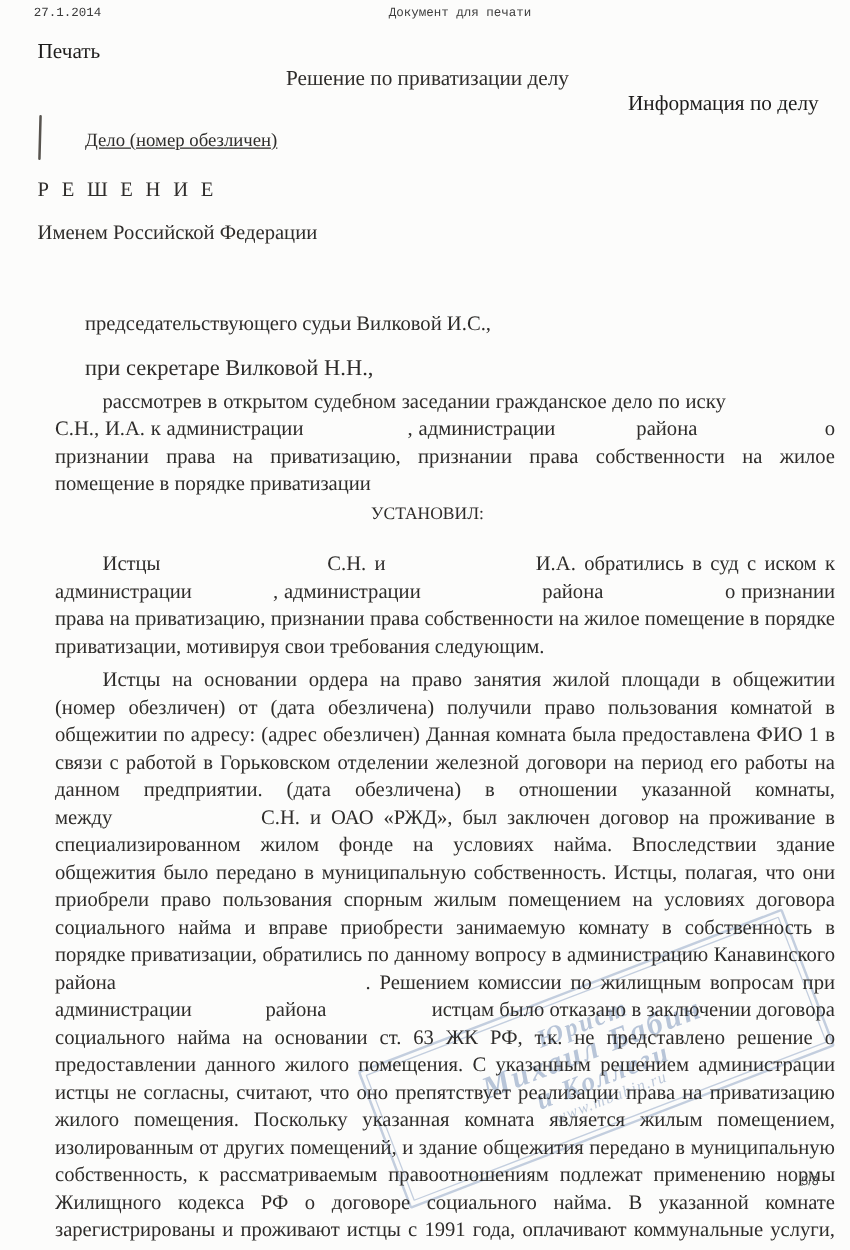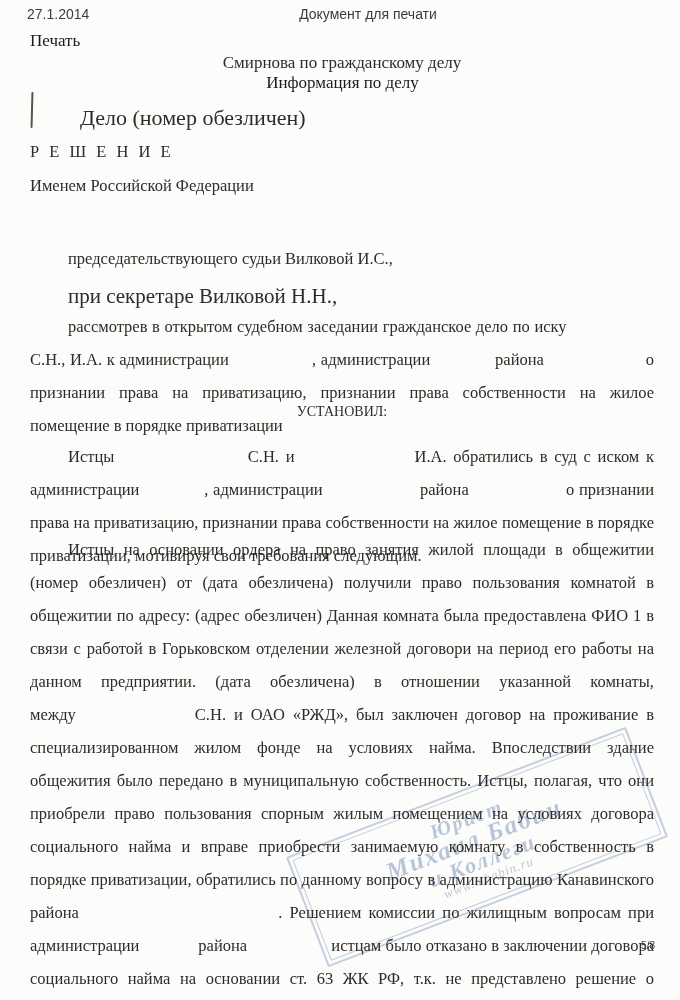--- a/index.html
+++ b/index.html
@@ -4,35 +4,35 @@
 <style>
   html,body{margin:0;padding:0;}
   body{
     width:680px;height:1000px;position:relative;overflow:hidden;
     background:#fcfcfb;
     font-family:"Liberation Serif","DejaVu Serif",serif;
     color:#2e2c2a;
   }
   .abs{position:absolute;}
   .print-header{position:absolute;top:6px;left:0;width:680px;height:16px;
-    font-family:Liberation Sans, sans-serif;font-size:14px;color:#3c3c3c;z-index:3;}
+    font-family:Liberation Mono, monospace;font-size:10px;color:#3c3c3c;z-index:3;}
   .print-date{position:absolute;left:27px;top:0;}
   .print-doc-title{position:absolute;left:368px;top:0;transform:translateX(-50%);}
   .doc-link{color:#1d1c1b;cursor:pointer;font-size:17px;}
   .print-link{top:31px;left:30px;z-index:3;}
   .case-title{top:53px;left:30px;width:624px;text-align:center;font-size:17px;z-index:3;}
-  .info-link-wrap{top:73px;left:30px;width:625px;text-align:center;z-index:3;}
+  .info-link-wrap{top:73px;left:30px;width:625px;text-align:right;z-index:3;}
   .pen-mark{top:92px;left:31px;width:2px;height:36px;background:#57534e;border-radius:1px;
     transform:rotate(1.5deg);z-index:3;}
-  .case-number{top:105px;left:80px;font-size:22px;z-index:3;}
+  .case-number{top:105px;left:68px;font-size:15px;z-index:3;text-decoration:underline;}
   .heading{top:142px;left:30px;width:624px;text-align:left;font-size:16.5px;letter-spacing:3px;z-index:3;}
   .subheading{top:176px;left:30px;width:624px;text-align:left;font-size:16.5px;z-index:3;}
   .intro-1{top:249px;left:68px;font-size:16.5px;z-index:3;}
-  .intro-2{top:284px;left:68px;font-size:21px;z-index:3;}
-  .para{left:30px;width:624px;font-size:16.5px;line-height:33px;text-align:justify;
+  .intro-2{top:284px;left:68px;font-size:18px;z-index:3;}
+  .para{left:44px;width:624px;font-size:16.5px;line-height:22px;text-align:justify;
     text-indent:38px;z-index:3;margin:0;}
   .para-considered{top:310px;}
   .ustanovil{top:404px;left:30px;width:624px;text-align:center;font-size:14px;z-index:3;}
   .para-claim{top:440px;}
   .para-facts{top:533px;}
   .page-num{top:940px;left:30px;width:625px;text-align:right;
     font-family:"Liberation Sans","DejaVu Sans",sans-serif;font-size:10px;color:#3c3c3c;z-index:3;}
   
   .stamp{top:788px;left:295px;width:360px;height:114px;transform:rotate(-21deg);
     border:2px solid rgba(148,168,198,0.55);border-radius:2px;z-index:1;
@@ -49,21 +49,21 @@
 </head>
 <body>
 
 <div class="print-header">
   <span class="print-date">27.1.2014</span>
   <span class="print-doc-title">Документ для печати</span>
 </div>
 
 <a class="abs doc-link print-link">Печать</a>
 
-<div class="abs case-title">Смирнова по гражданскому делу</div>
+<div class="abs case-title">Решение по приватизации делу</div>
 
 <div class="abs info-link-wrap">
   <a class="doc-link">Информация по делу</a>
 </div>
 
 <div class="abs pen-mark"></div>
 
 <div class="abs case-number">Дело (номер обезличен)</div>
 
 <div class="abs heading">Р Е Ш Е Н И Е</div>

